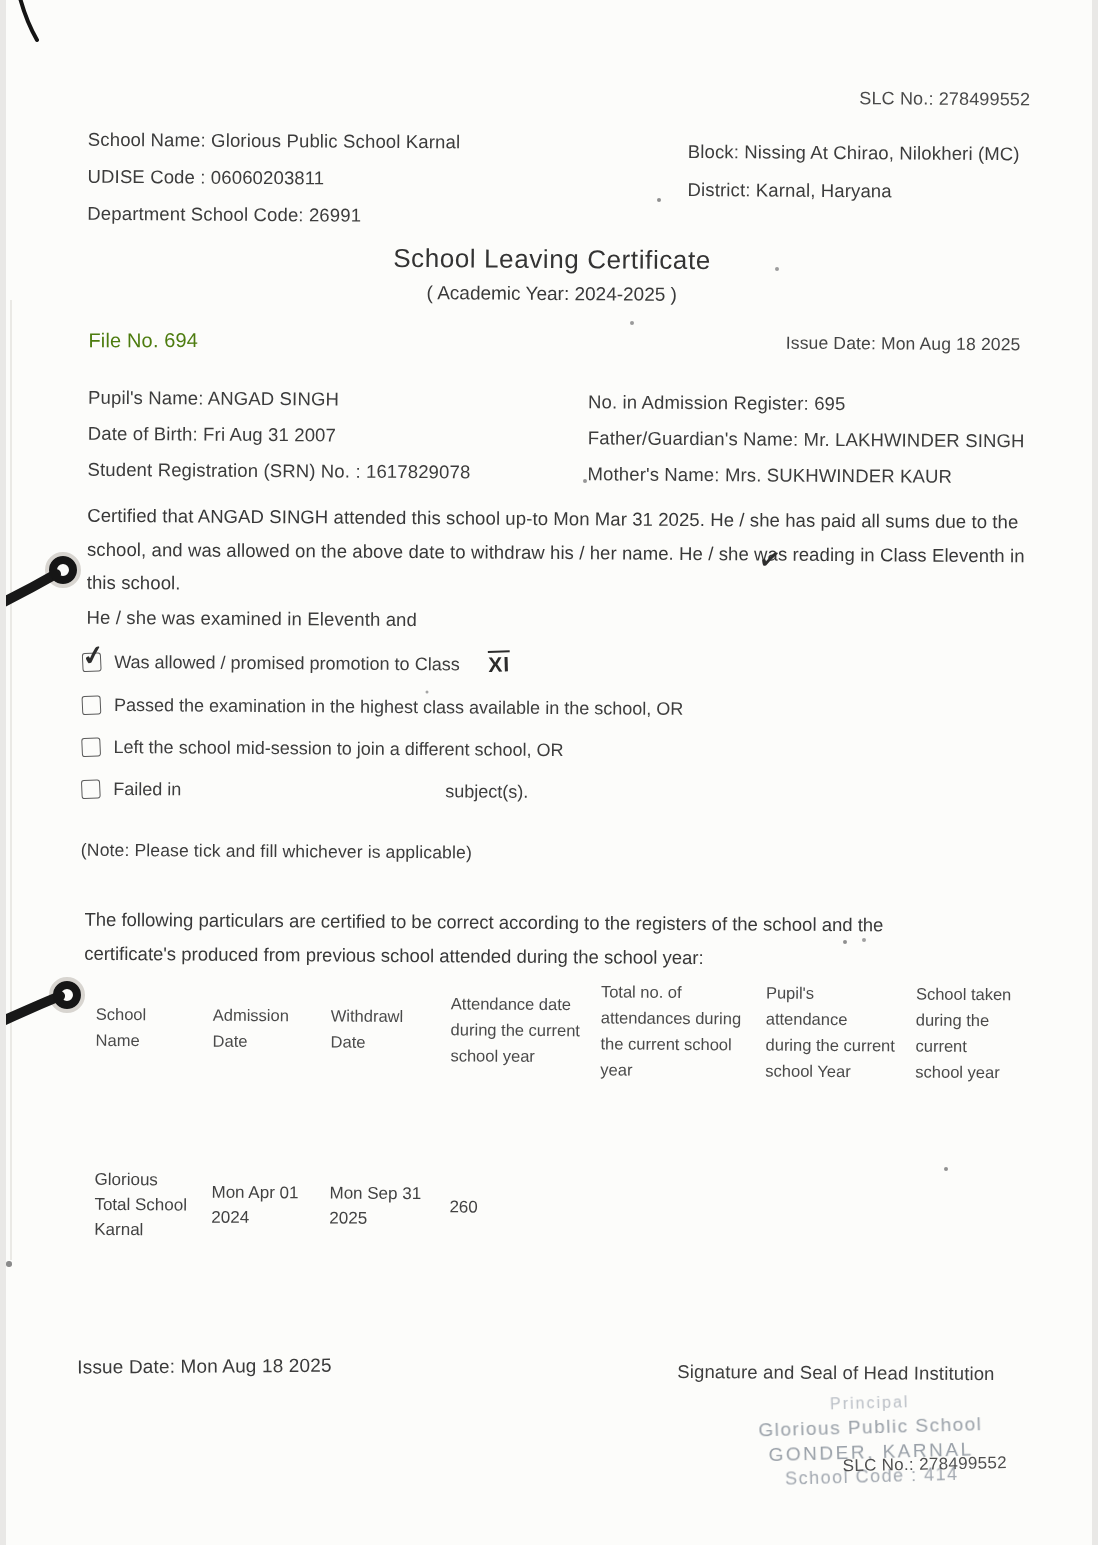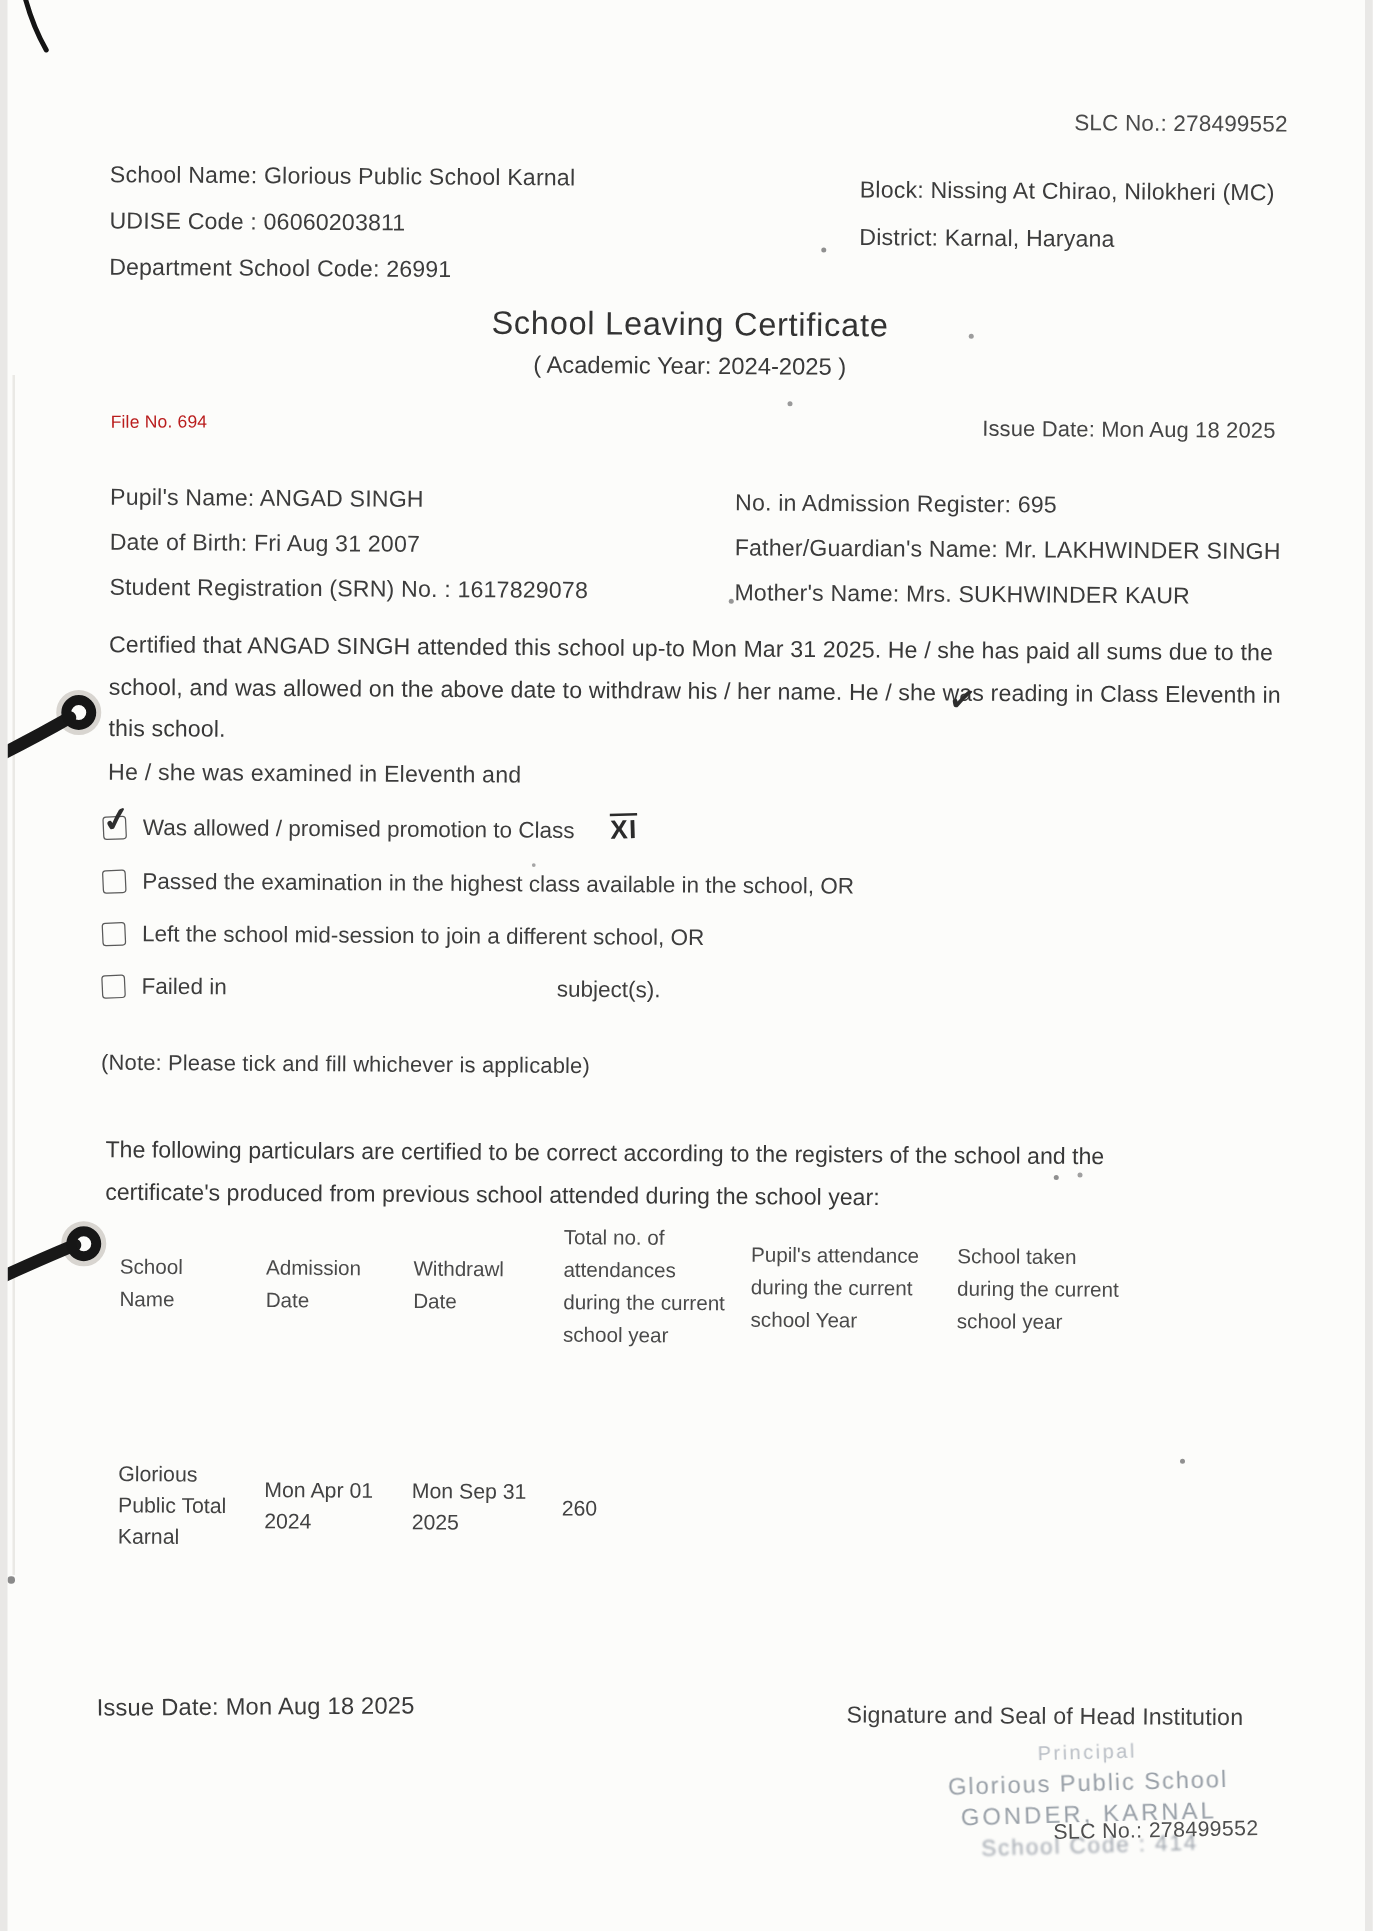--- a/index.html
+++ b/index.html
@@ -12,21 +12,21 @@
   .abs{position:absolute;}
   .line{white-space:nowrap;letter-spacing:.15px;}
 
   .slc-top{top:86px;right:66px;font-size:18px;color:#4a4a4a;}
   .school-block{top:124px;left:78px;font-size:18.5px;line-height:37px;}
   .block-block{top:132px;left:678px;font-size:18.5px;line-height:38px;}
 
   .title{top:244px;left:0;width:100%;text-align:center;font-size:26px;color:#333;letter-spacing:.6px;}
   .subtitle{top:283px;left:0;width:100%;text-align:center;font-size:19px;color:#3a3a3a;}
 
-  .fileno{top:332px;left:80px;font-size:14px;color:#b91c1c;transform:rotate(-.6deg);}
+  .fileno{top:332px;left:80px;font-size:20px;color:#4d7c0f;transform:rotate(-.6deg);}
   .issuetop{top:331px;right:74px;font-size:17.5px;color:#444;}
 
   .pupil-left{top:383px;left:80px;font-size:18.5px;line-height:36px;}
   .pupil-right{top:384px;left:580px;font-size:18.5px;line-height:36px;}
 
   .certified{top:502px;left:80px;width:958px;font-size:18.5px;line-height:33.5px;color:#383838;letter-spacing:.1px;}
   .para-tick{top:543px;left:752px;font-size:26px;color:#2d2d2d;transform:rotate(8deg);font-weight:bold;}
 
   .examined{top:610px;left:80px;font-size:18.5px;}
 
@@ -132,27 +132,28 @@
     </div>
 
     <div class="abs line note">(Note: Please tick and fill whichever is applicable)</div>
 
     <div class="abs particulars">The following particulars are certified to be correct according to the registers of the school and the certificate's produced from previous school attended during the school year:</div>
 
     <div class="abs ptable">
       <div class="hcell">School Name</div>
       <div class="hcell">Admission Date</div>
       <div class="hcell">Withdrawl Date</div>
+      <div class="hcell">Attendance date during the current school year</div>
       <div class="hcell">Total no. of attendances during the current school year</div>
       <div class="hcell">Pupil's attendance during the current school Year</div>
       <div class="hcell">School taken during the current school year</div>
     </div>
 
     <div class="abs trow">
-      <div class="dcell">Glorious Public Total Karnal</div>
+      <div class="dcell">Glorious Total School Karnal</div>
       <div class="dcell">Mon Apr 01 2024</div>
       <div class="dcell">Mon Sep 31 2025</div>
       <div class="dcell">260</div>
       <div class="dcell"></div>
       <div class="dcell"></div>
     </div>
 
     <div class="abs line issuebottom">Issue Date: Mon Aug 18 2025</div>
     <div class="abs line sig-label">Signature and Seal of Head Institution</div>
 

